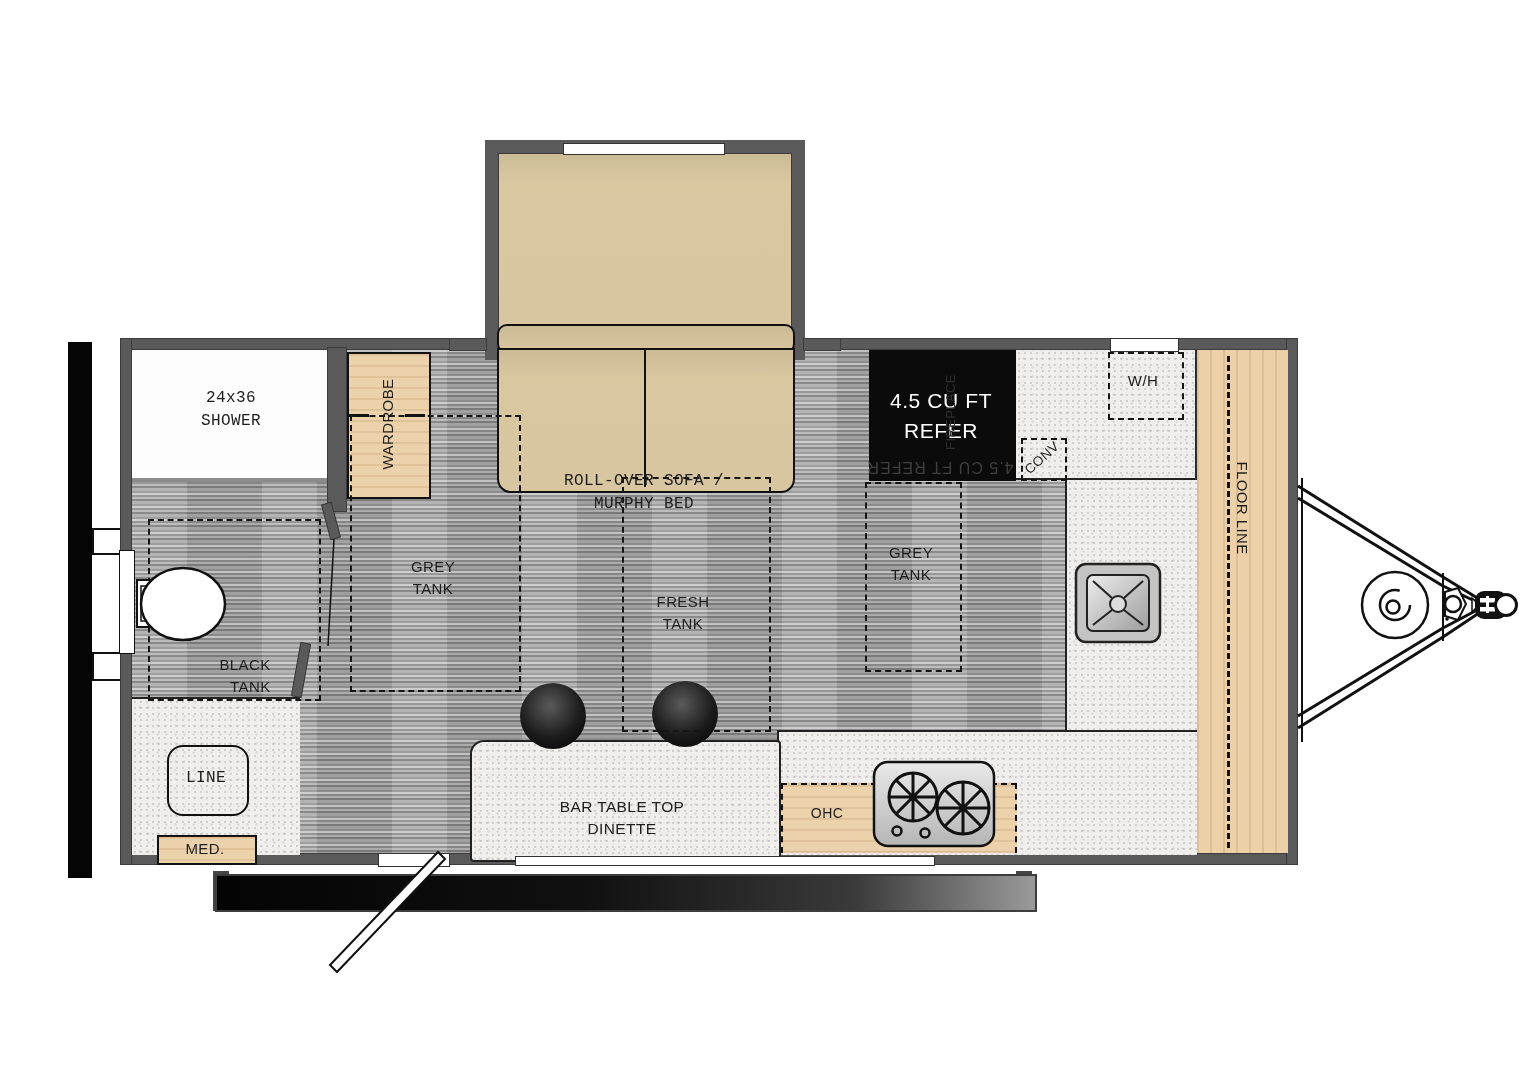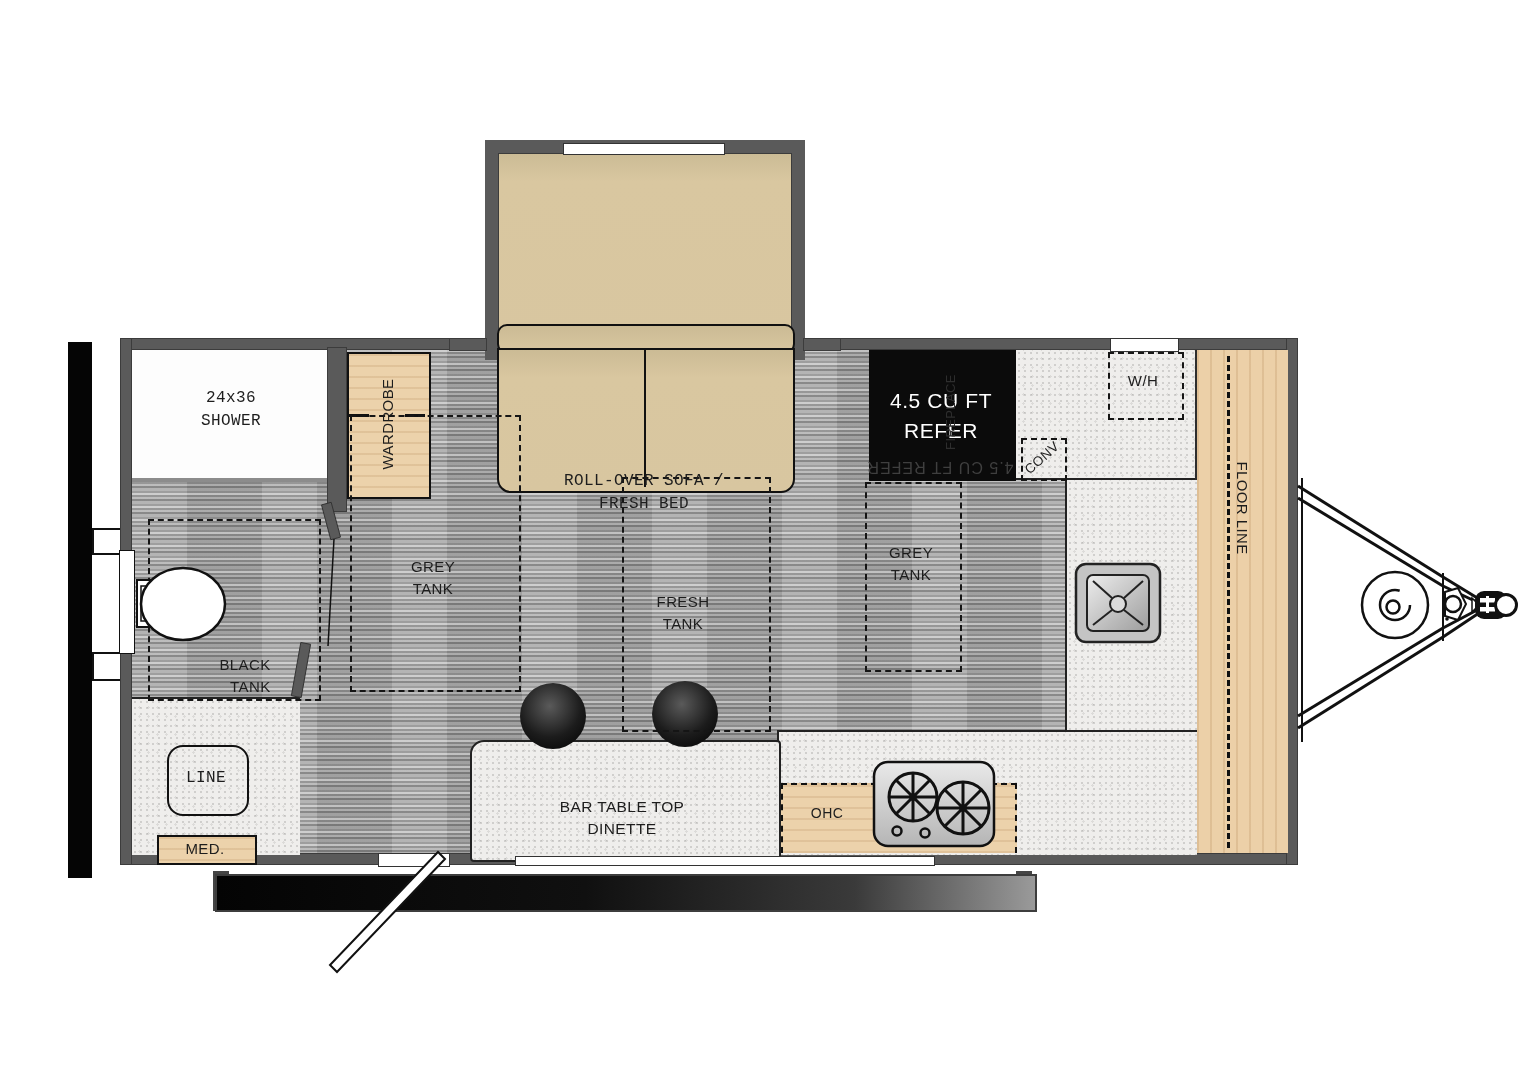--- a/index.html
+++ b/index.html
@@ -204,21 +204,21 @@
 
   <div class="lbl lbl2" style="left:231px;top:410px;">
     <div>24x36</div>
       <div>SHOWER</div>
   </div>
 
   <div class="lbl vrot" style="left:388px;top:424px;">WARDROBE</div>
 
   <div class="lbl lbl2" style="left:644px;top:455px;margin-top:38px;">
     <div>ROLL-OVER SOFA /</div>
-      <div>FRESH BED</div>
+      <div>MURPHY BED</div>
   </div>
 
   <div class="lbl" style="left:941px;top:416px;color:#fff;font-size:21px;letter-spacing:.6px;">
     <div>4.5 CU FT</div>
       <div>REFER</div>
   </div>
   <div class="lbl" style="left:940px;top:467px;color:#3f3f3f;font-size:16px;letter-spacing:1px;
               transform:translate(-50%,-50%) rotate(180deg);">4.5 CU FT REFER</div>
   <div class="lbl vrot" style="left:951px;top:412px;color:#2e2e2e;font-size:13px;">FIREPLACE</div>
 

